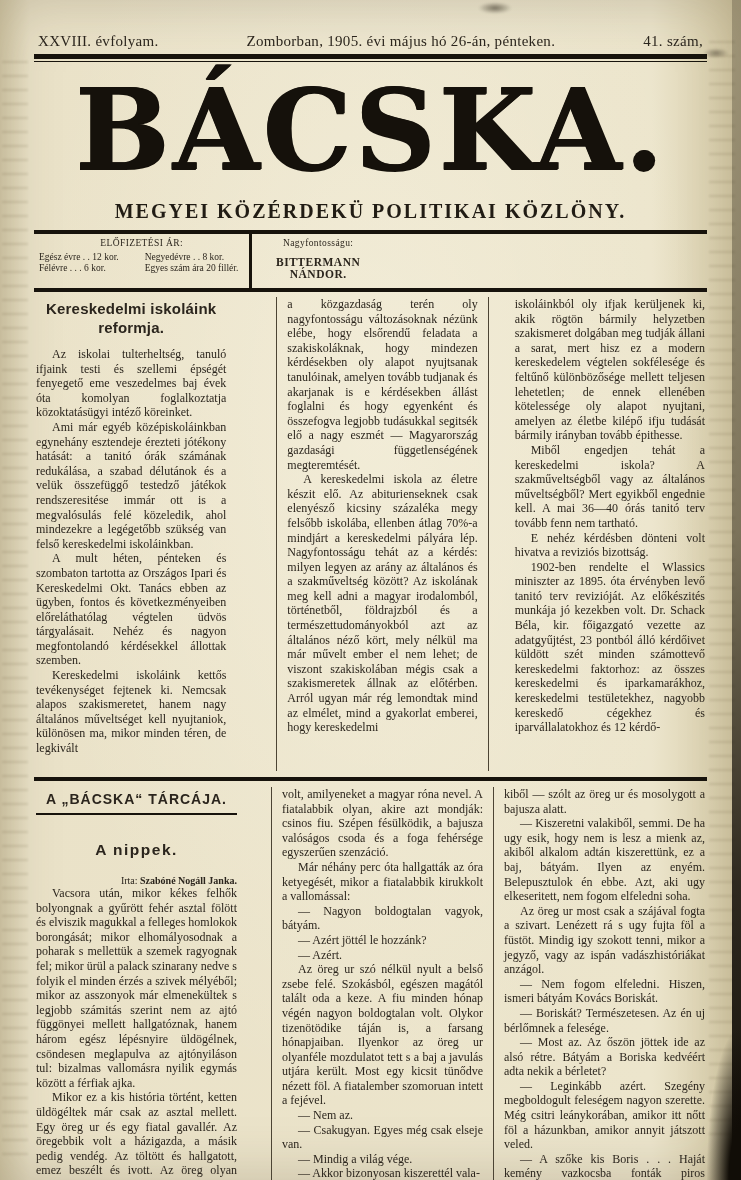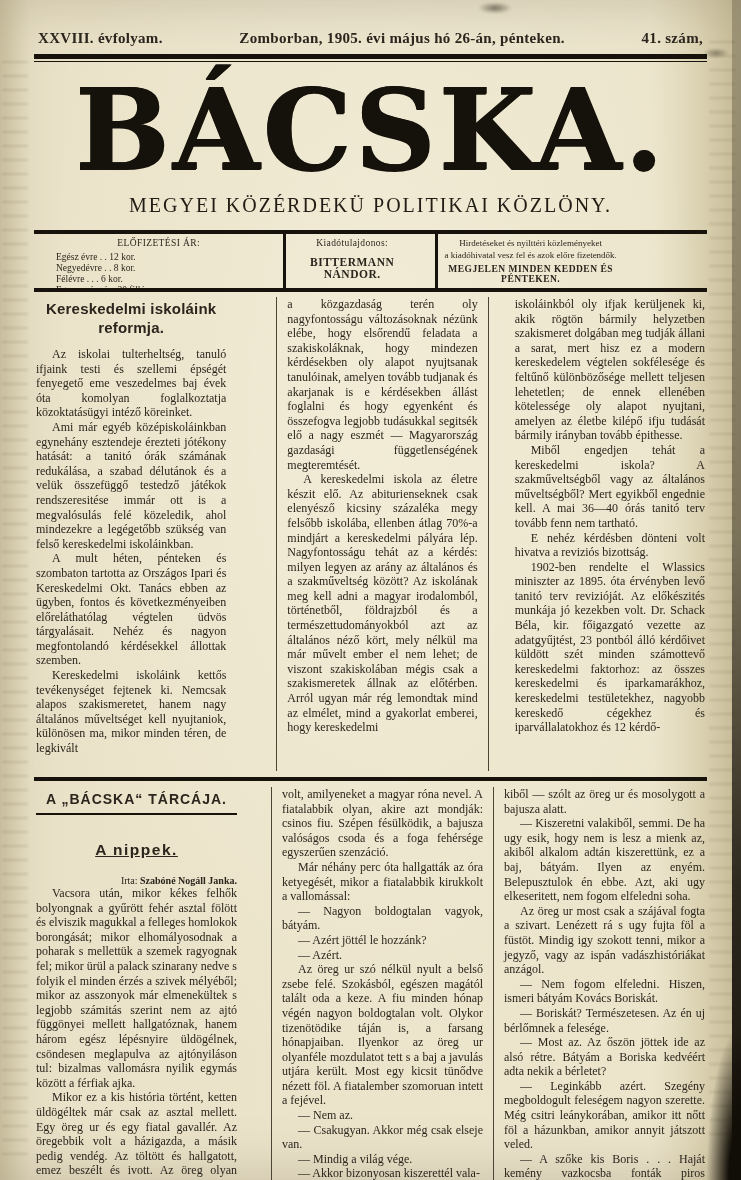--- a/index.html
+++ b/index.html
@@ -32,43 +32,43 @@
   .corner-blob {
     position:absolute; right:0; bottom:0; width:34px; height:150px; pointer-events:none;
     background:radial-gradient(ellipse at 100% 100%, #110d07 25%, rgba(17,13,7,0) 72%);
   }
   .smudge-a { position:absolute; top:2px; left:478px; width:34px; height:12px; border-radius:50%;
     background:radial-gradient(ellipse, rgba(40,33,20,0.55), rgba(40,33,20,0) 70%); filter:blur(1px); }
   .smudge-b { position:absolute; top:48px; right:12px; width:26px; height:10px; border-radius:50%;
     background:radial-gradient(ellipse, rgba(40,33,20,0.45), rgba(40,33,20,0) 70%); filter:blur(1px); }
 
   
-  .dateline { display:flex; justify-content:space-between; align-items:center;
-    font-weight:bold; font-size:15px; letter-spacing:0.3px; padding:0 4px; height:24px; }
+  .dateline { display:flex; justify-content:space-between; align-items:flex-end;
+    font-weight:normal; font-size:15px; letter-spacing:0.3px; padding:0 4px; height:24px; }
   .rule-double { margin-top:4px; }
   .rule-double .bar { height:5px; background:#17130c; }
   .rule-double .thin { height:1px; background:#17130c; margin-top:2px; }
 
   
   .masthead { text-align:center; height:168px; padding-top:6px; }
   .masthead-title {
     font-family:"DejaVu Serif", serif; font-weight:bold; font-size:112px; line-height:124px;
     letter-spacing:3px; color:#15110b; text-shadow:1px 0 0 #15110b, 0 1px 0 #15110b;
   }
-  .masthead-subtitle { font-size:20px; letter-spacing:2px; color:#211c14; margin-top:2px; }
+  .masthead-subtitle { font-size:20px; letter-spacing:2px; color:#211c14; margin-top:8px;font-weight:bold; }
 
   
   .infobar { display:flex; border-top:4px solid #17130c; border-bottom:4px solid #17130c; height:62px; }
-  .infocell { padding:4px 5px 2px; text-align:center; overflow:hidden;margin-left:17px; }
+  .infocell { padding:4px 5px 2px; text-align:center; overflow:hidden; }
   .infocell + .infocell { border-left:3px solid #17130c; }
   .cell-sub { width:32%; }
   .cell-ed, .cell-pub { width:20%; }
   .cell-ads { width:28%; }
   .info-title { font-size:9.5px; letter-spacing:0.4px; }
-  .sub-grid { display:grid; grid-template-columns:1fr; gap:1px 6px; margin-top:4px; font-size:9.5px; text-align:left; }
+  .sub-grid { display:grid; grid-template-columns:1fr 1fr; gap:1px 6px; margin-top:4px; font-size:9.5px; text-align:left; }
   .person-name { font-weight:bold; font-size:11.5px; letter-spacing:0.5px; margin-top:8px; }
   .ads-line { font-size:9px; line-height:11.5px; }
   .ads-caps { font-weight:bold; font-size:9.5px; letter-spacing:0.5px; margin-top:3px; }
 
   
   .cols { display:flex; }
   .col { flex:1 1 0; padding:0 10px; overflow:hidden; }
   .col:first-child { padding-left:2px; }
   .col:last-child { padding-right:2px; }
   .col-mid { border-left:1px solid #4c4434; border-right:1px solid #4c4434;margin-left:24px; }
@@ -80,21 +80,21 @@
   .article-title { font-family:"Liberation Sans", sans-serif; font-weight:bold; font-size:15px;
     line-height:19px; text-align:center; margin:2px 0 10px; letter-spacing:0.2px; }
 
   
   .rule-thick { height:4px; background:#17130c; margin:6px 0 6px; }
   .feuilleton { height:398px; }
   .tarca-header { font-family:"Liberation Sans", sans-serif; font-weight:bold; font-size:14px;
     letter-spacing:1px; text-align:center; padding:4px 0 6px; }
   .tarca-header-rule { height:2px; background:#17130c; margin-bottom:26px; }
   .tarca-title { font-family:"Liberation Sans", sans-serif; font-weight:bold; font-size:15.5px;
-    letter-spacing:1.5px; text-align:center; margin-bottom:16px;text-decoration:underline; }
+    letter-spacing:1.5px; text-align:center; margin-bottom:16px; }
   .tarca-byline { font-size:10px; text-align:right; margin-bottom:0; }
   .tarca-byline .name { font-weight:bold; }
 </style>
 </head>
 <body>
 
 <div class="page">
   <div class="bleed-left"></div>
   <div class="bleed-right"></div>
   <div class="edge-right"></div>
@@ -123,27 +123,22 @@
       <div class="infocell cell-sub">
         <div class="info-title">ELŐFIZETÉSI ÁR:</div>
         <div class="sub-grid">
           <span>Egész évre . . 12 kor.</span>
           <span>Negyedévre . . 8 kor.</span>
           <span>Félévre . . . 6 kor.</span>
           <span>Egyes szám ára 20 fillér.</span>
         </div>
       </div>
       <div class="infocell cell-pub">
-        <div class="info-title">Kiadótulajdonos:</div>
+        <div class="info-title">Nagyfontosságu:</div>
         <div class="person-name">BITTERMANN NÁNDOR.</div>
-      </div>
-      <div class="infocell cell-ads">
-        <div class="ads-line">Hirdetéseket és nyilttéri közleményeket</div>
-        <div class="ads-line">a kiadóhivatal vesz fel és azok előre fizetendők.</div>
-        <div class="ads-caps">MEGJELEN MINDEN KEDDEN ÉS PÉNTEKEN.</div>
       </div>
     </div>
 
     <div class="cols main-section">
       <div class="col">
         <div class="article-title">
           <div>Kereskedelmi iskoláink</div>
           <div>reformja.</div>
         </div>
         <div>
@@ -187,21 +182,21 @@
       </div>
       <div class="col col-mid">
         <div>
             <p class="body flush">volt, amilyeneket a magyar róna nevel. A fiatalabbik olyan, akire azt mondják: csinos fiu. Szépen fésülködik, a bajusza valóságos csoda és a foga fehérsége egyszerűen szenzáció.</p>
             <p class="body">Már néhány perc óta hallgatták az óra ketyegését, mikor a fiatalabbik kirukkolt a vallomással:</p>
             <p class="body">— Nagyon boldogtalan vagyok, bátyám.</p>
             <p class="body">— Azért jöttél le hozzánk?</p>
             <p class="body">— Azért.</p>
             <p class="body">Az öreg ur szó nélkül nyult a belső zsebe felé. Szokásból, egészen magától talált oda a keze. A fiu minden hónap végén nagyon boldogtalan volt. Olykor tizenötödike táján is, a farsang hónapjaiban. Ilyenkor az öreg ur olyanféle mozdulatot tett s a baj a javulás utjára került. Most egy kicsit tünődve nézett föl. A fiatalember szomoruan intett a fejével.</p>
             <p class="body">— Nem az.</p>
-            <p class="body">— Csakugyan. Akkor még csak elseje van.</p>
+            <p class="body">— Csakugyan. Egyes még csak elseje van.</p>
             <p class="body">— Mindig a világ vége.</p>
             <p class="body">— Akkor bizonyosan kiszerettél vala-</p>
           </div>
       </div>
       <div class="col">
         <div>
             <p class="body flush">kiből — szólt az öreg ur és mosolygott a bajusza alatt.</p>
             <p class="body">— Kiszeretni valakiből, semmi. De ha ugy esik, hogy nem is lesz a mienk az, akiből alkalom adtán kiszerettünk, ez a baj, bátyám. Ilyen az enyém. Belepusztulok én ebbe. Azt, aki ugy elkeseritett, nem fogom elfeledni soha.</p>
             <p class="body">Az öreg ur most csak a szájával fogta a szivart. Lenézett rá s ugy fujta föl a füstöt. Mindig igy szokott tenni, mikor a jegyző, vagy az ispán vadászhistóriákat anzágol.</p>
             <p class="body">— Nem fogom elfeledni. Hiszen, ismeri bátyám Kovács Boriskát.</p>

